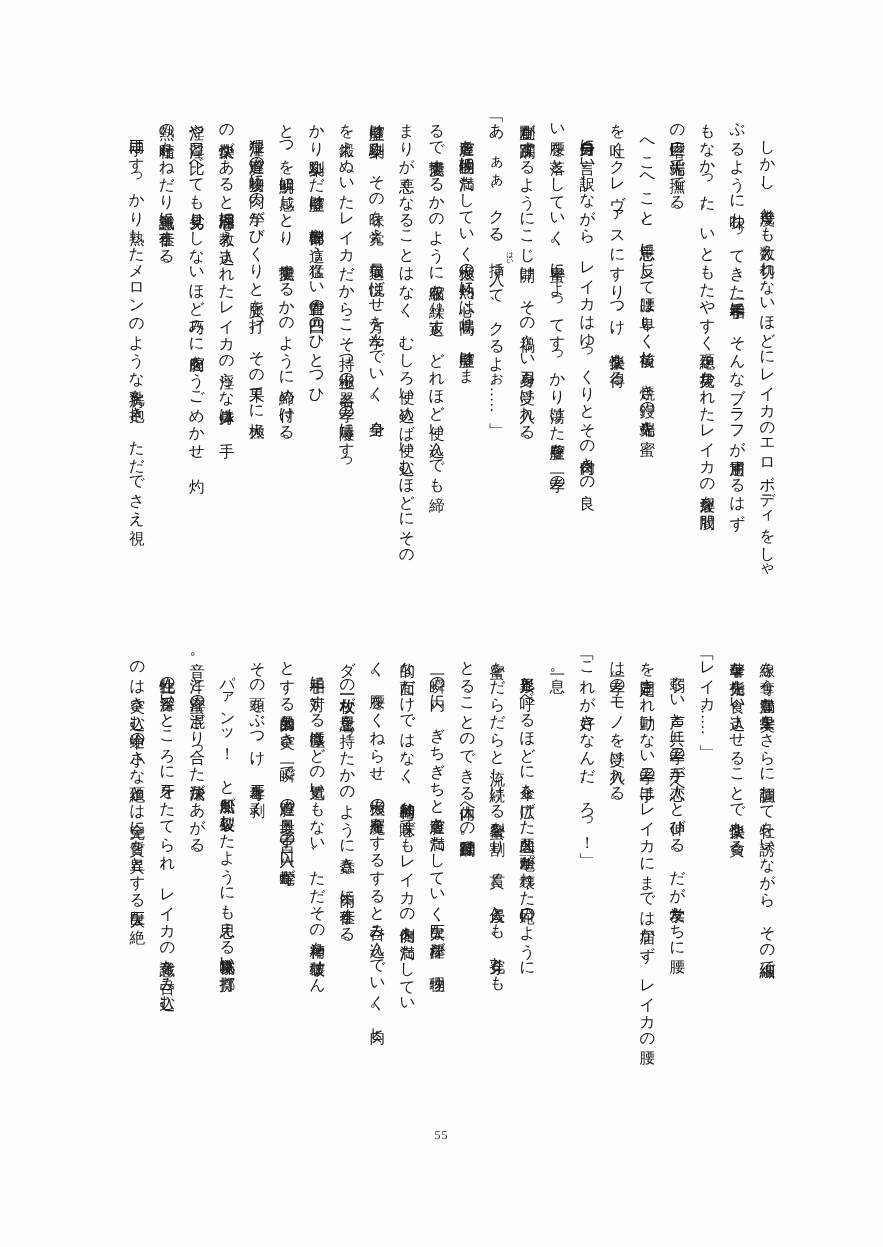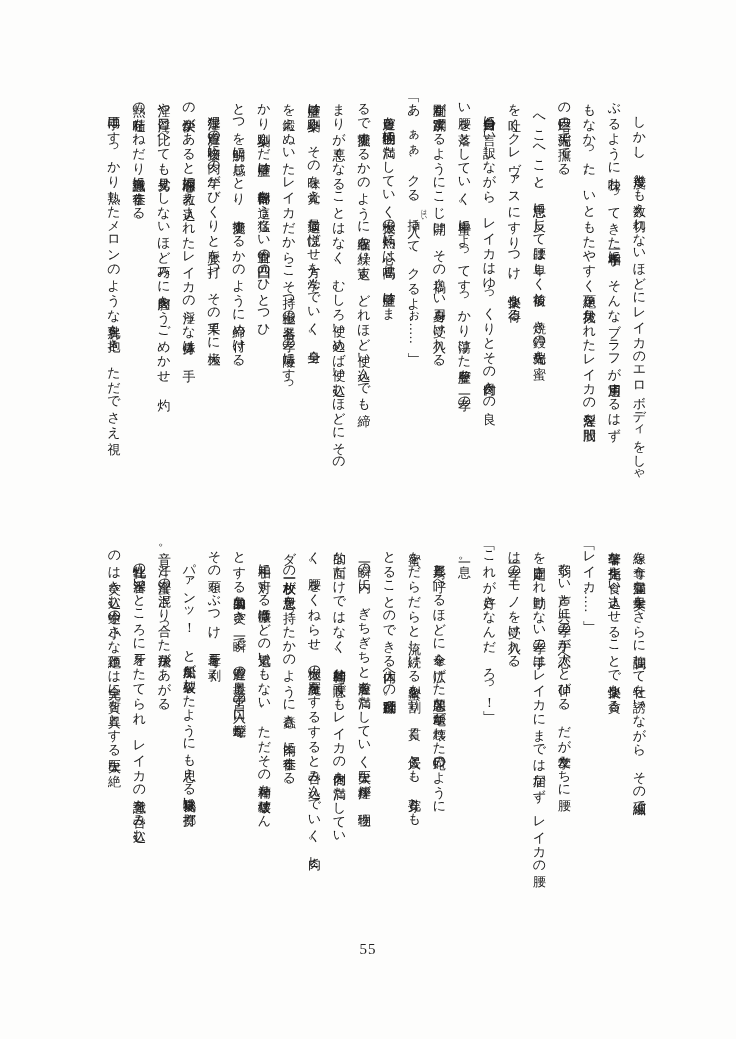--- a/index.html
+++ b/index.html
@@ -39,21 +39,21 @@
     font-size: 6px;
     letter-spacing: 0;
     color: #1a1a1a;
   }
   .page-number {
     position: absolute;
     top: 941px;
     left: 0;
     width: 736px;
     text-align: center;
-    font-size: 15px;
+    font-size: 10px;
     letter-spacing: 1px;
     color: #222222;
   }
 </style>
 </head>
 <body>
 
 <div class="page">
   <div class="text-block block-upper">
       <div class="line">　しかし、幾度とも数え切れないほどにレイカのエロボディをしゃ</div>

